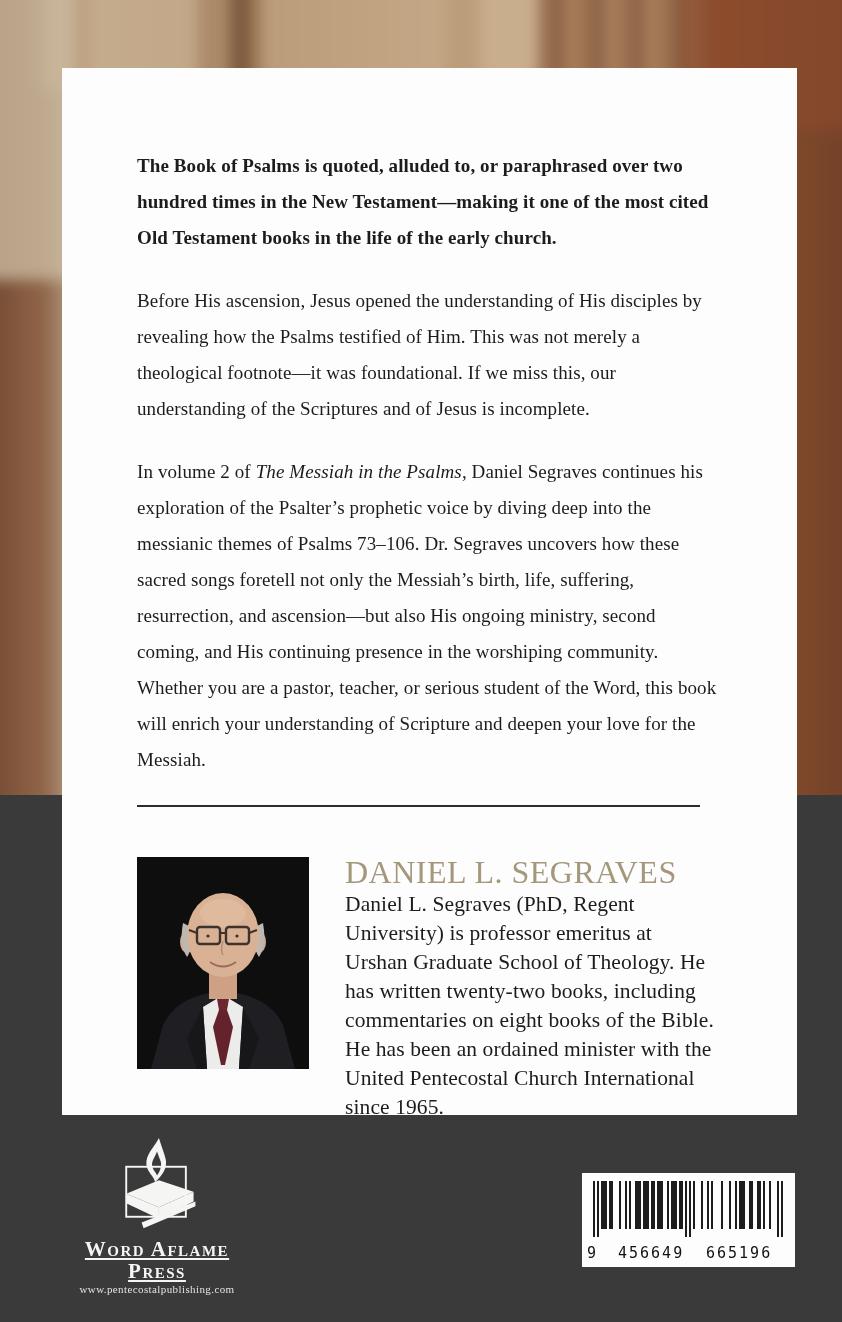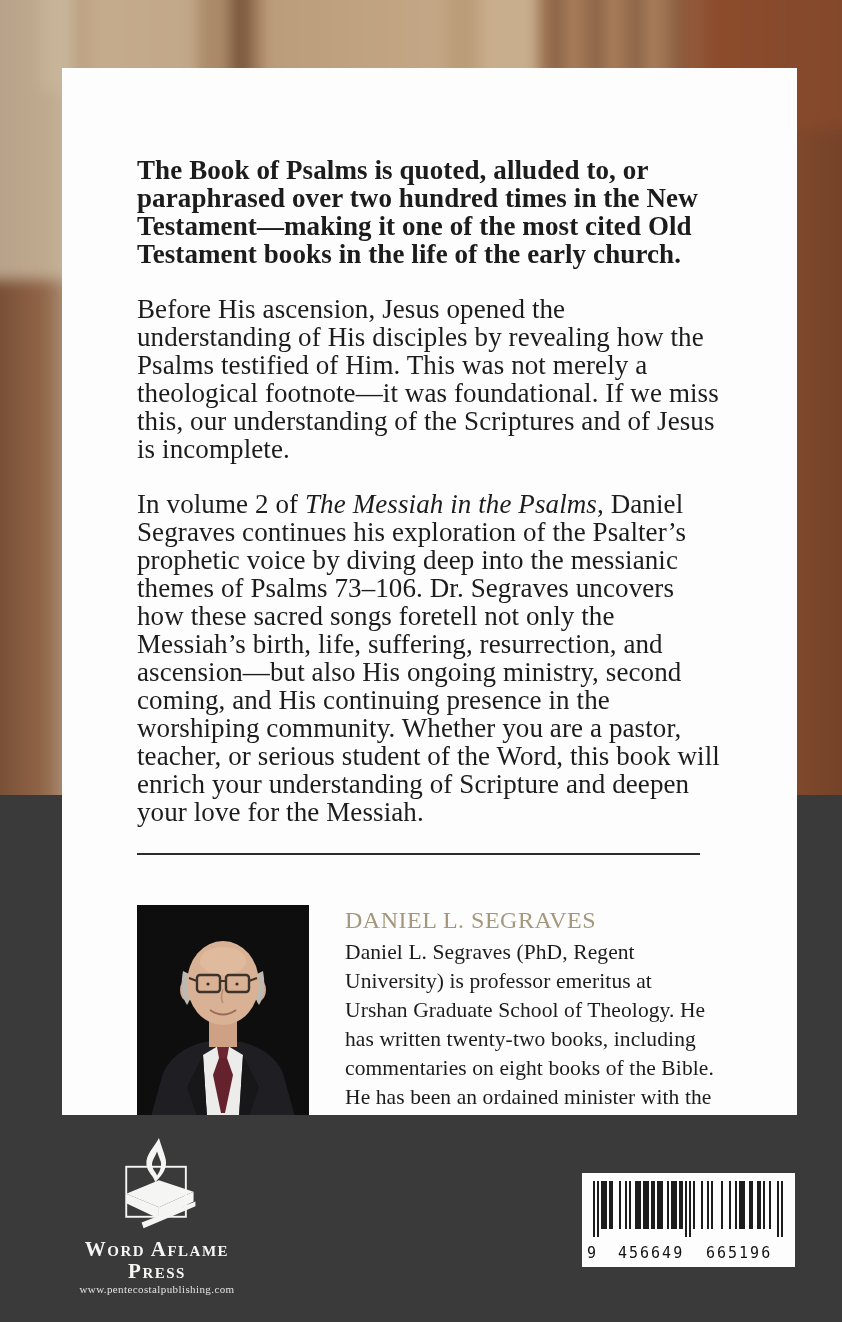--- a/index.html
+++ b/index.html
@@ -22,33 +22,33 @@
   .pcap1{left:60px; width:190px; top:0; bottom:auto; height:110px; background:#b99b78; opacity:.75;}
   .pcap2{left:270px; width:230px; top:0; bottom:auto; height:160px; background:#b4916e; opacity:.6;}
   .pcap3{left:700px; width:190px; top:0; bottom:auto; height:150px; background:#8a4a2c; opacity:.7;}
   .plow{left:0; width:95px; top:520px; bottom:auto; height:300px; background:#cdbfa6; opacity:.75;}
 
   
   .panel{
     position:absolute; left:62px; top:68px; width:735px; height:1047px;
     background:#fdfdfd; box-sizing:border-box; padding:72px 75px 0 75px; overflow:hidden;
   }
-  .panel p{margin:16px 0 27px 0; width:585px; font-size:27px; line-height:28px; color:#1c1c1c; letter-spacing:0.1px;}
+  .panel p{margin:8px 0 27px 0; width:585px; font-size:19px; line-height:36px; color:#1c1c1c; letter-spacing:0.1px;}
   .intro{font-weight:bold; color:#101010;}
   .divider{border:none; width:563px; height:2px; background:#2c2c2c; margin:0; align-self:flex-start;}
   .author-row{display:flex; margin-top:50px;}
   .portrait{width:172px; height:212px; flex:0 0 172px; margin-right:36px;}
   .author-col{width:373px;}
-  .author-name{font-size:24px; line-height:30px; letter-spacing:0.5px; margin-bottom:3px;}
+  .author-name{font-size:32px; line-height:30px; letter-spacing:0.5px; margin-bottom:3px;}
   .author-col p{width:373px; font-size:21.5px; line-height:29px; margin:0;}
 
   
   .publisher{position:absolute; left:57px; top:1136px; width:200px; text-align:center; color:#f5f5f3;}
   .publisher svg{display:block; margin:0 auto;}
-  .publisher-name{font-variant:small-caps; font-weight:bold; font-size:21px; letter-spacing:1.5px; line-height:22px; margin-top:2px;}
+  .publisher-name{font-variant:small-caps; font-weight:bold; font-size:21px; letter-spacing:1.5px; line-height:22px; margin-top:2px;text-decoration:underline;}
   .publisher-url{font-size:11px; letter-spacing:0.4px; opacity:.9; margin-top:1px;}
 
   .barcode-box{position:absolute; left:582px; top:1173px; width:213px; height:94px; background:#fdfdfd;}
   .barcode-box svg{position:absolute; left:11px; top:8px;}
   .bc-digit{position:absolute; bottom:5px; font-family:"DejaVu Sans Mono", monospace; font-size:15px; color:#111;}
   .bc-left{left:5px;}
   .bc-mid{left:36px; letter-spacing:2px;}
   .bc-right{left:124px; letter-spacing:2px;}
 </style>
 </head>

